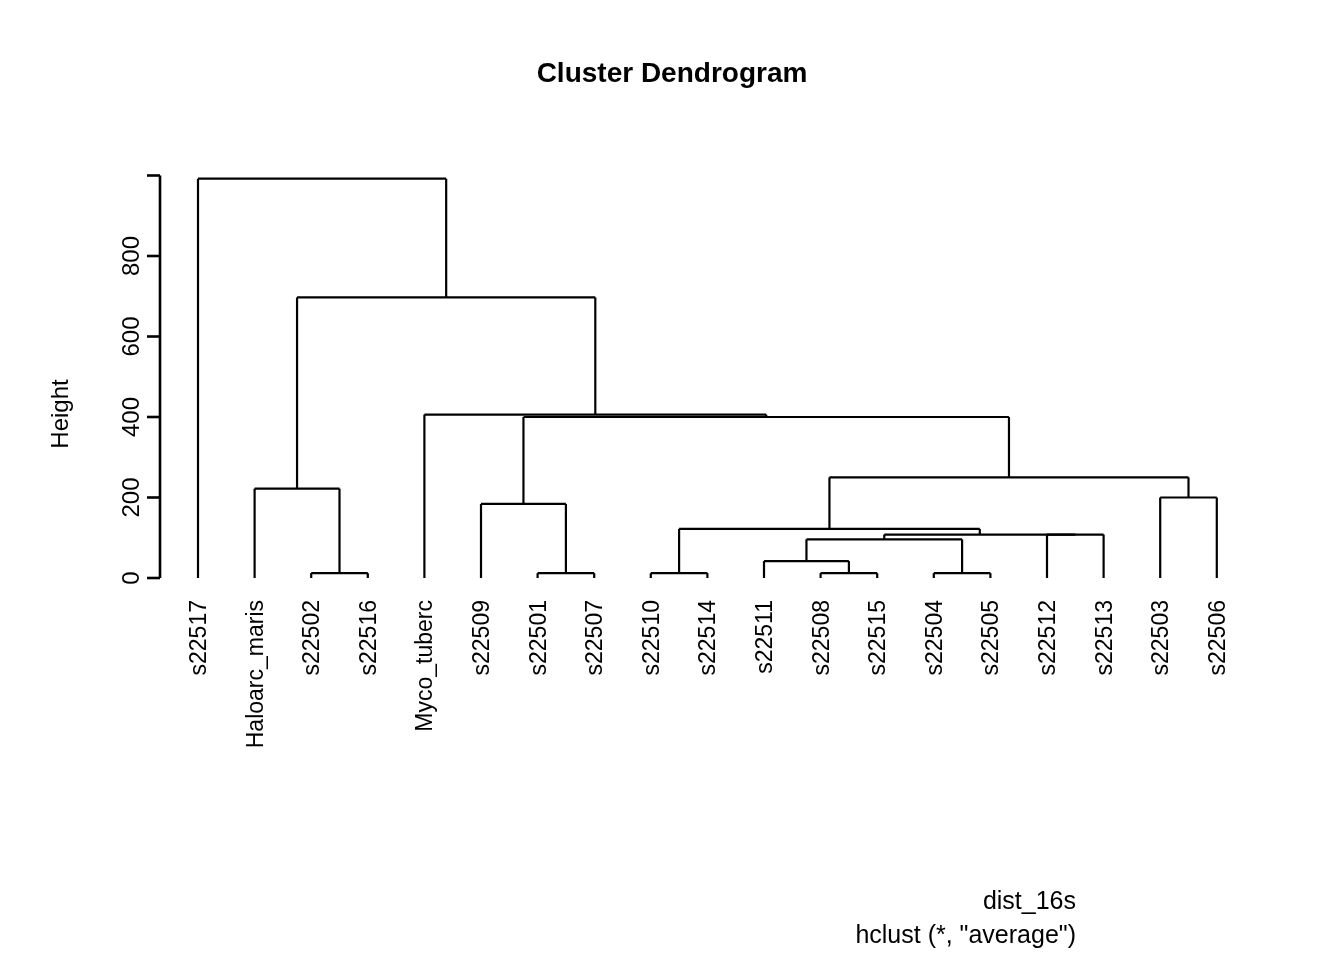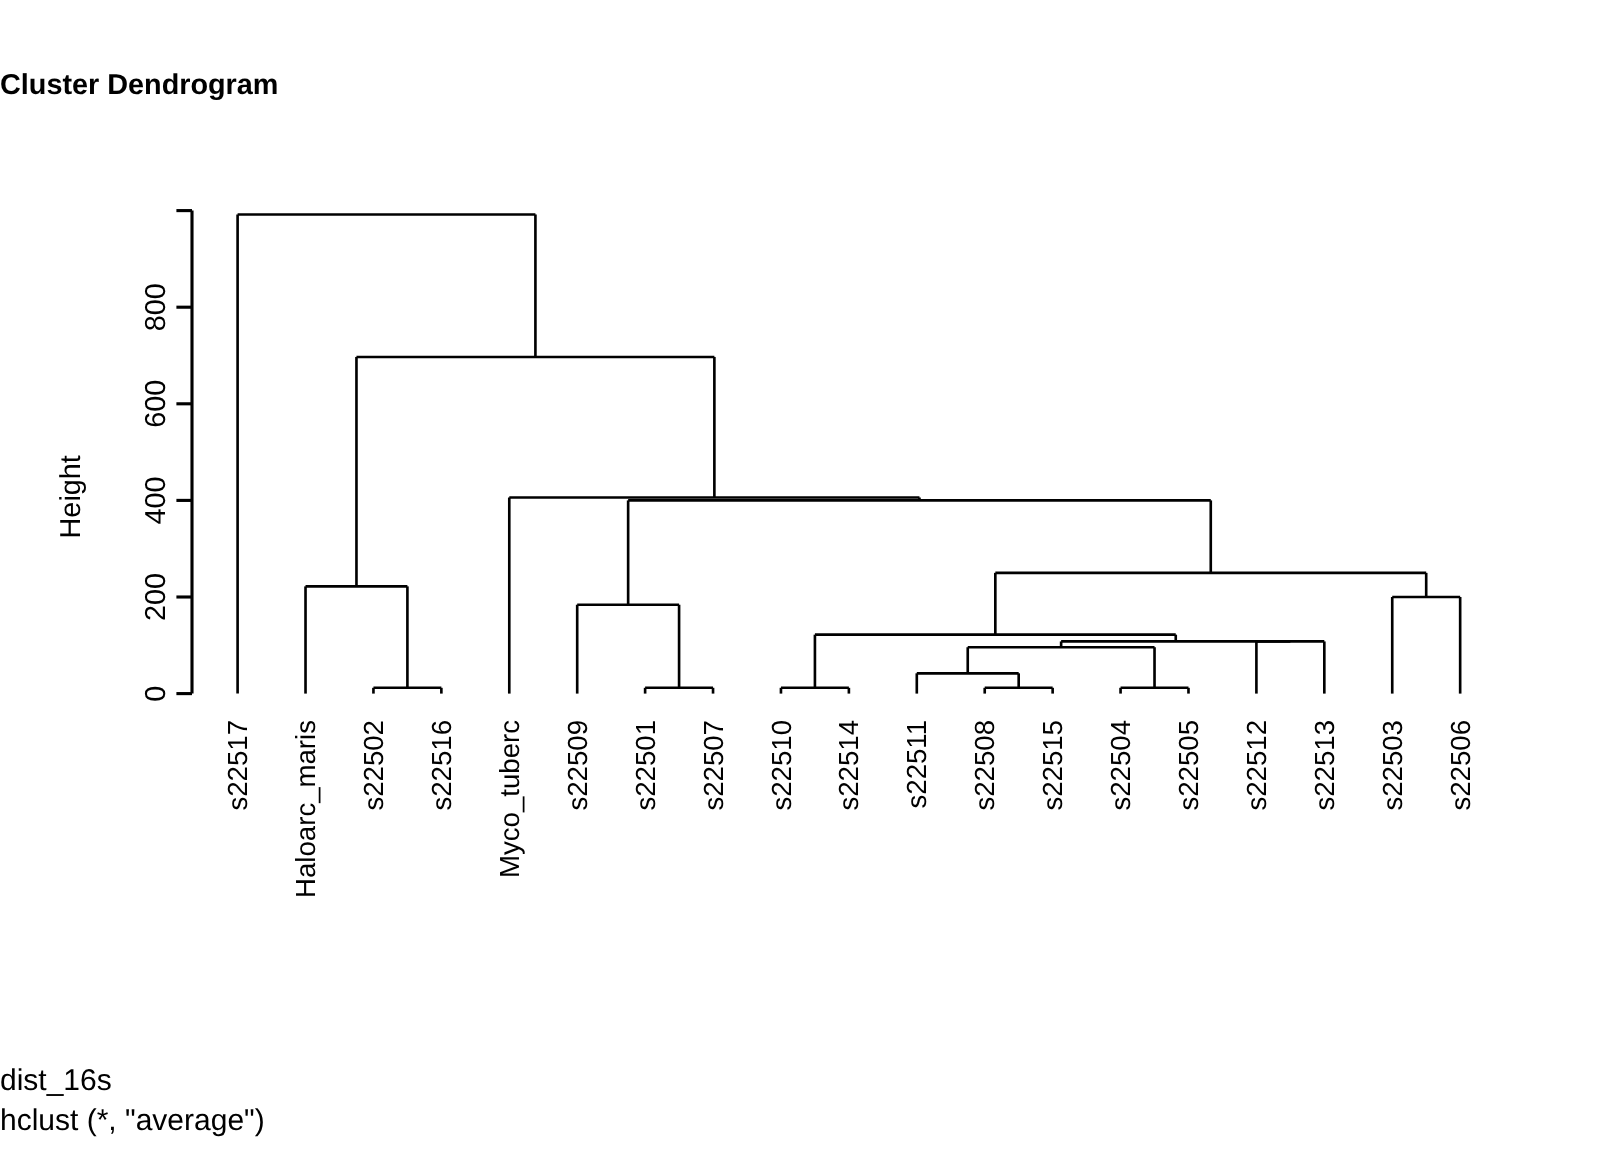--- a/index.html
+++ b/index.html
@@ -1,32 +1,32 @@
 <!DOCTYPE html>
 <html><head>
 <meta charset="utf-8">
 <style>
   html,body{margin:0;padding:0;background:#ffffff;}
   body{width:1344px;height:960px;overflow:hidden;
        font-family:"Liberation Sans", sans-serif;color:#000000;}
   #stage{position:relative;width:1344px;height:960px;background:#ffffff;}
 
   #title{
-    position:absolute;left:0;top:57px;width:1344px;text-align:left;
-    font-size:24px;font-weight:bold;letter-spacing:0px;
+    position:absolute;left:0;top:57px;width:1344px;text-align:center;
+    font-size:28px;font-weight:bold;letter-spacing:0px;
   }
 
   #ylab{
     position:absolute;left:-40px;top:400px;width:200px;text-align:center;
     font-size:24px;
     transform:rotate(-90deg);transform-origin:center center;
   }
 
   #footer{
-    position:absolute;left:0;top:883px;width:1076px;text-align:left;
+    position:absolute;left:0;top:883px;width:1076px;text-align:right;
     font-size:25px;line-height:34px;
   }
   #footer div{white-space:pre;}
 
   svg#plot{position:absolute;left:0;top:0;width:1344px;height:960px;}
 
   .tree-line{stroke:#000000;stroke-width:2.2;fill:none;shape-rendering:geometricPrecision;}
   .axis-line{stroke:#000000;stroke-width:2.6;fill:none;}
 
   .ytick-label{

